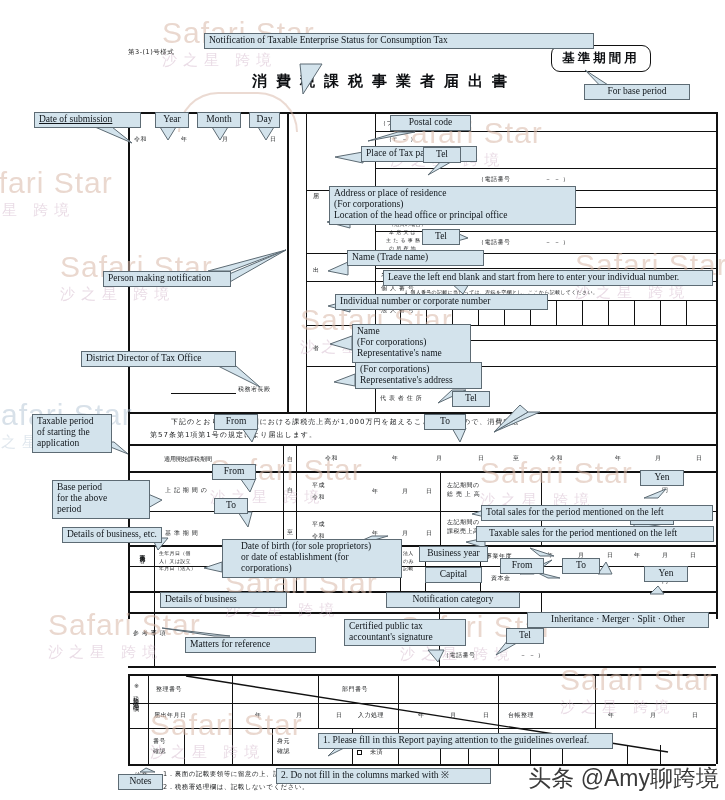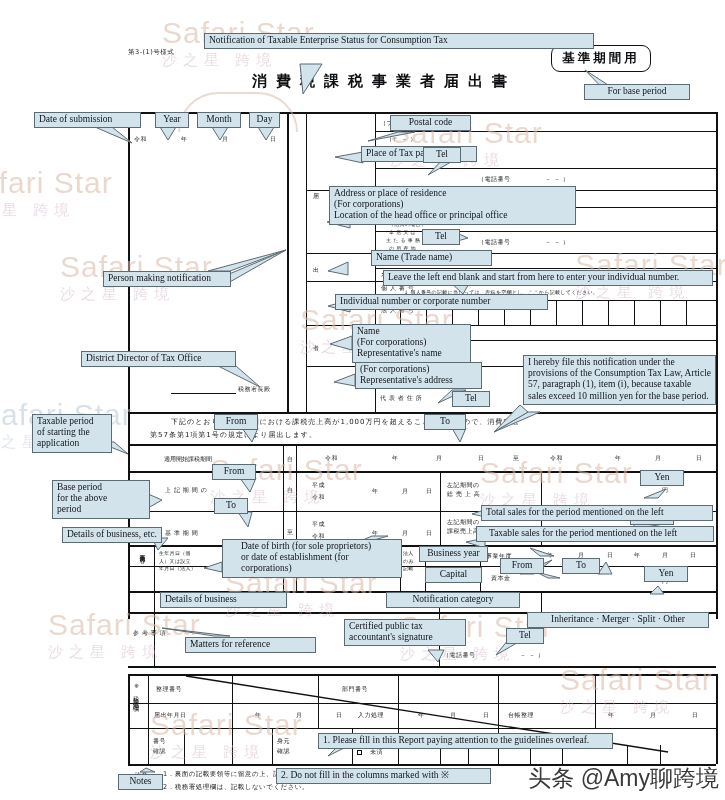--- a/index.html
+++ b/index.html
@@ -490,50 +490,49 @@
       <polygon points="548,578 560,578 536,572" fill="#d3e3ec" stroke="#5d6b74" stroke-width="1"></polygon>
       <polygon points="520,574 534,574 552,560" fill="#d3e3ec" stroke="#5d6b74" stroke-width="1"></polygon>
       <polygon points="598,574 612,574 606,562" fill="#d3e3ec" stroke="#5d6b74" stroke-width="1"></polygon>
       <polygon points="650,594 664,594 658,586" fill="#d3e3ec" stroke="#5d6b74" stroke-width="1"></polygon>
     </svg>
   </div>
 
   <div class="callout" style="left:204px; top:33px; width:390px;">Notification of Taxable Enterprise Status for Consumption Tax</div>
   <div class="callout ctr" style="left:584px; top:84px; width:106px;">For base period</div>
 
-  <div class="callout" style="left:34px; top:112px; width:107px;">Date of submission</div>
+  <div class="callout" style="left:34px; top:112px; width:107px;text-decoration:underline;">Date of submission</div>
   <div class="callout ctr" style="left:155px; top:112px; width:34px;">Year</div>
   <div class="callout ctr" style="left:197px; top:112px; width:44px;">Month</div>
   <div class="callout ctr" style="left:249px; top:112px; width:31px;">Day</div>
 
   <div class="callout ctr" style="left:390px; top:115px; width:81px;">Postal code</div>
   <div class="callout" style="left:361px; top:146px; width:116px;">Place of Tax payment</div>
 
   <div class="callout ctr" style="left:423px; top:147px; width:38px;">Tel</div>
 
   <div class="callout" style="left:329px; top:186px; width:247px;">Address or place of residence
 (For corporations)
 Location of the head office or principal office</div>
   <div class="callout ctr" style="left:422px; top:229px; width:38px;">Tel</div>
 
-  <div class="callout" style="left:347px; top:250px; width:121px;margin-left:24px;">Name (Trade name)</div>
+  <div class="callout" style="left:347px; top:250px; width:137px;">Name (Trade name)</div>
   <div class="callout" style="left:383px; top:270px; width:330px;">Leave the left end blank and start from here to enter your individual number.</div>
   <div class="callout" style="left:335px; top:294px; width:213px;">Individual number or corporate number</div>
 
   <div class="callout" style="left:352px; top:324px; width:119px;">Name
 (For corporations)
 Representative's name</div>
   <div class="callout" style="left:355px; top:362px; width:127px;">(For corporations)
 Representative's address</div>
   <div class="callout ctr" style="left:452px; top:391px; width:38px;">Tel</div>
 
   <div class="callout" style="left:103px; top:271px; width:128px;">Person making notification</div>
   <div class="callout" style="left:81px; top:351px; width:155px;">District Director of Tax Office</div>
 
-  <div class="callout" style="left:523px; top:355px; width:193px;">I hereby file this notification under the provisions of the Consumption Tax Law, Article 57, paragraph (1), item (i), because taxable sales exceed 10 million yen for the base period.</div>
 
   <div class="callout" style="left:32px; top:414px; width:80px;">Taxable period
 of starting the
 application</div>
   <div class="callout ctr" style="left:214px; top:414px; width:44px;">From</div>
   <div class="callout ctr" style="left:424px; top:414px; width:42px;">To</div>
 
   <div class="callout ctr" style="left:212px; top:464px; width:44px;">From</div>
   <div class="callout ctr" style="left:214px; top:498px; width:34px;">To</div>
   <div class="callout" style="left:52px; top:480px; width:98px;">Base period

